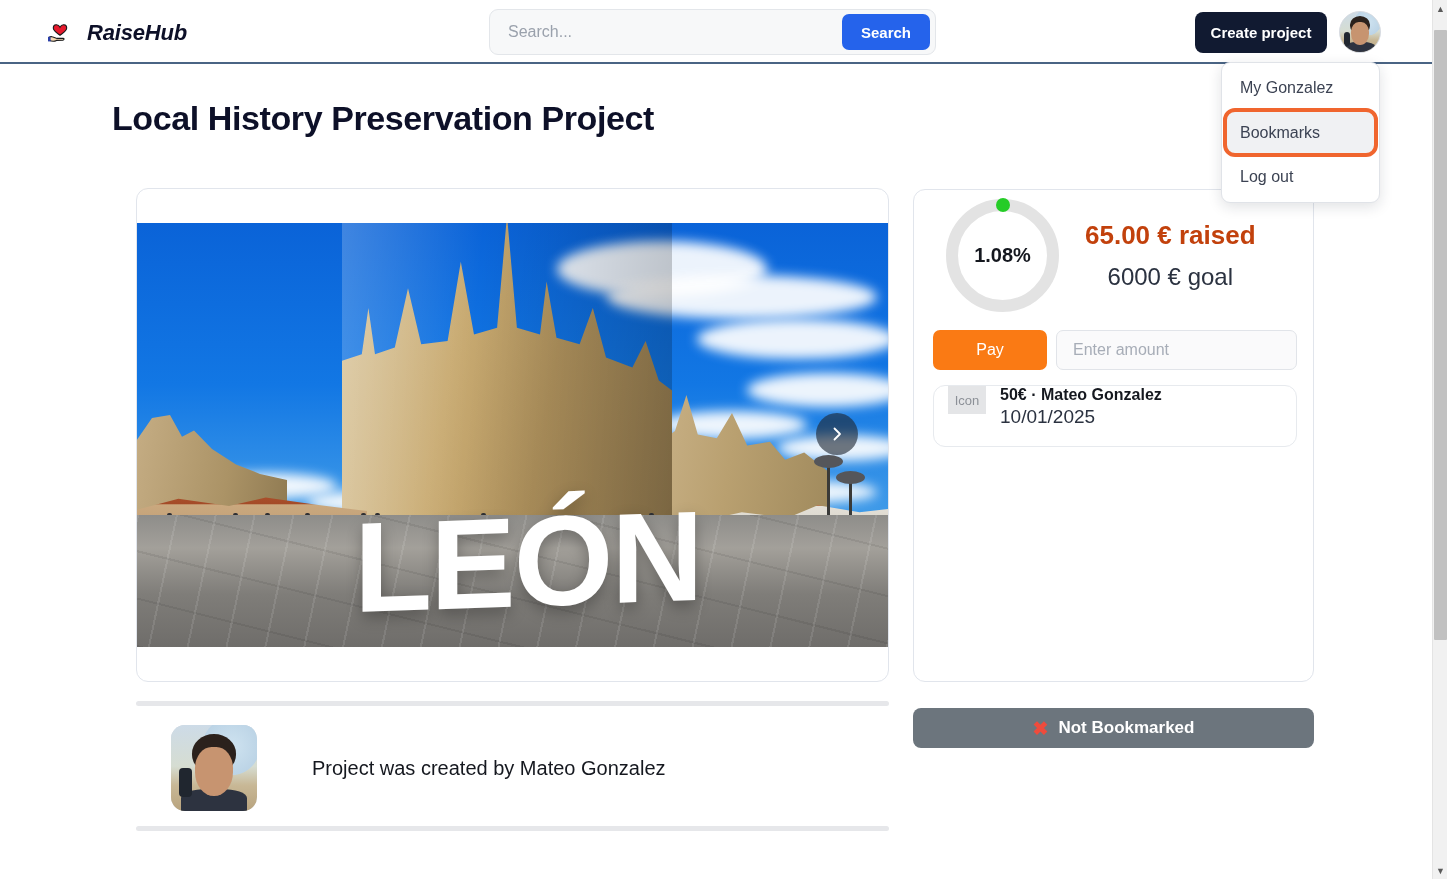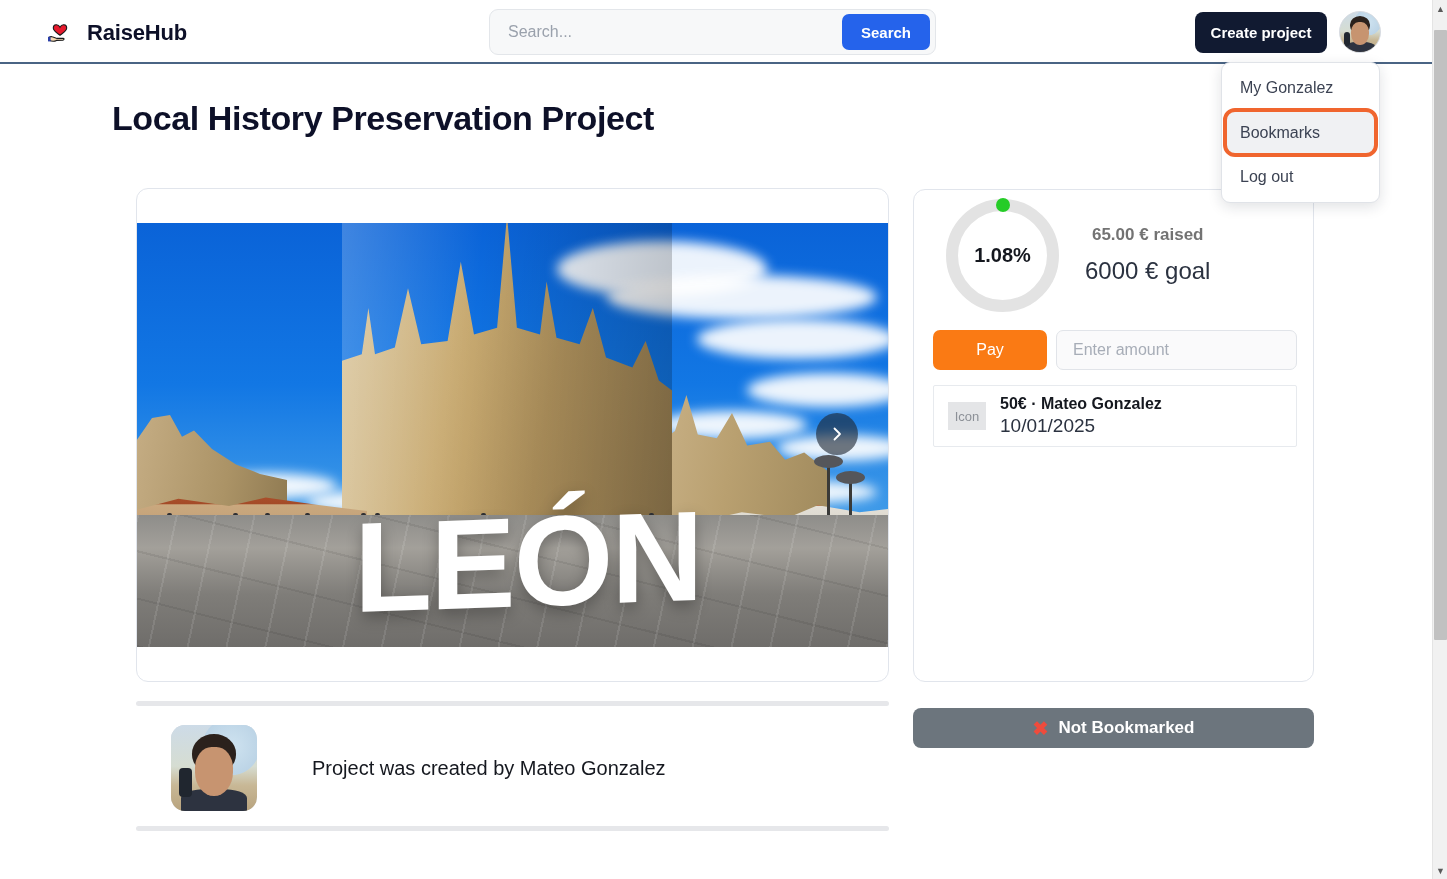--- a/index.html
+++ b/index.html
@@ -28,20 +28,21 @@
   .brand {
     position: absolute;
     left: 45px; top: 13px;
     display: flex; align-items: center; gap: 12px;
     height: 40px;
   }
   .brand-logo { font-size: 27px; line-height: 1; user-select: none; }
   .brand-name {
     font-size: 22px; font-weight: bold; color: #0d1028;
     letter-spacing: -0.2px;
+    font-style: italic;
   }
 
   .searchwrap {
     position: absolute;
     left: 489px; top: 9px;
     width: 447px; height: 46px;
     background: #f7f8f9;
     border: 1px solid #e3e6ea;
     border-radius: 9px;
     display: flex; align-items: center;
@@ -341,21 +342,21 @@
   .ring-pct {
     position: absolute; inset: 0;
     display: flex; align-items: center; justify-content: center;
     font-size: 20px; font-weight: bold; color: #15181f;
   }
   .fund-figures {
     margin-left: 26px;
     display: flex; flex-direction: column; align-items: center;
   }
   .raised {
-    font-size: 17px; font-weight: bold; color: #737373;
+    font-size: 26px; font-weight: bold; color: #c2410c;
     white-space: nowrap;
   }
   .goal {
     margin-top: 12px;
     font-size: 24px; color: #2b3240;
     white-space: nowrap;
   }
 
   .pay-row {
     position: absolute; left: 19px; top: 140px;
@@ -380,22 +381,22 @@
     outline: none;
     font-family: "Liberation Sans", sans-serif;
   }
   .amount-input::placeholder { color: #a7adb7; }
 
   .donation-item {
     position: absolute; left: 19px; top: 195px;
     width: 364px; height: 62px;
     background: #ffffff;
     border: 1px solid #e7eaee;
-    border-radius: 2px;
-    display: flex; align-items: center;
+    border-radius: 12px;
+    display: flex; 
     padding: 0 14px;
   }
   .donation-icon {
     width: 38px; height: 28px;
     background: #e4e5e7;
     color: #8c9097;
     font-size: 13px;
     display: flex; align-items: center; justify-content: center;
     flex: none;
   }

